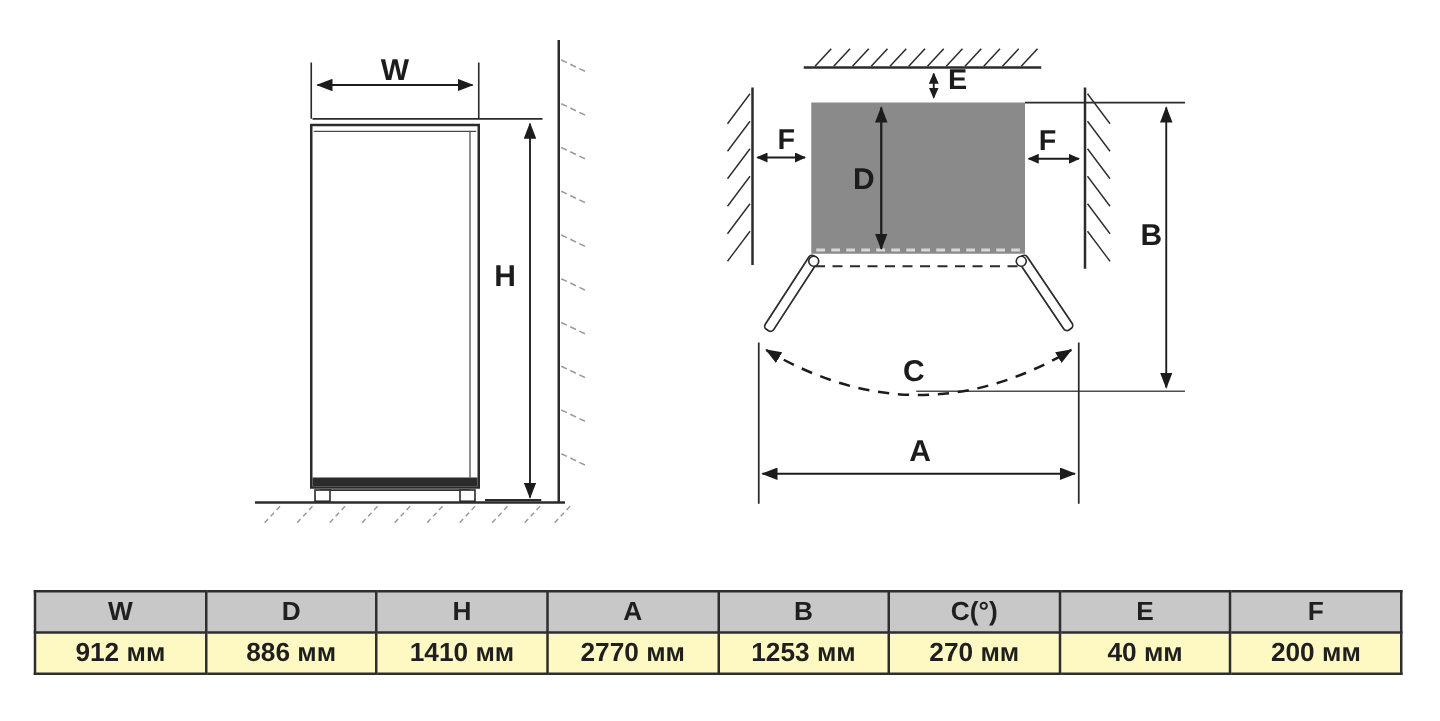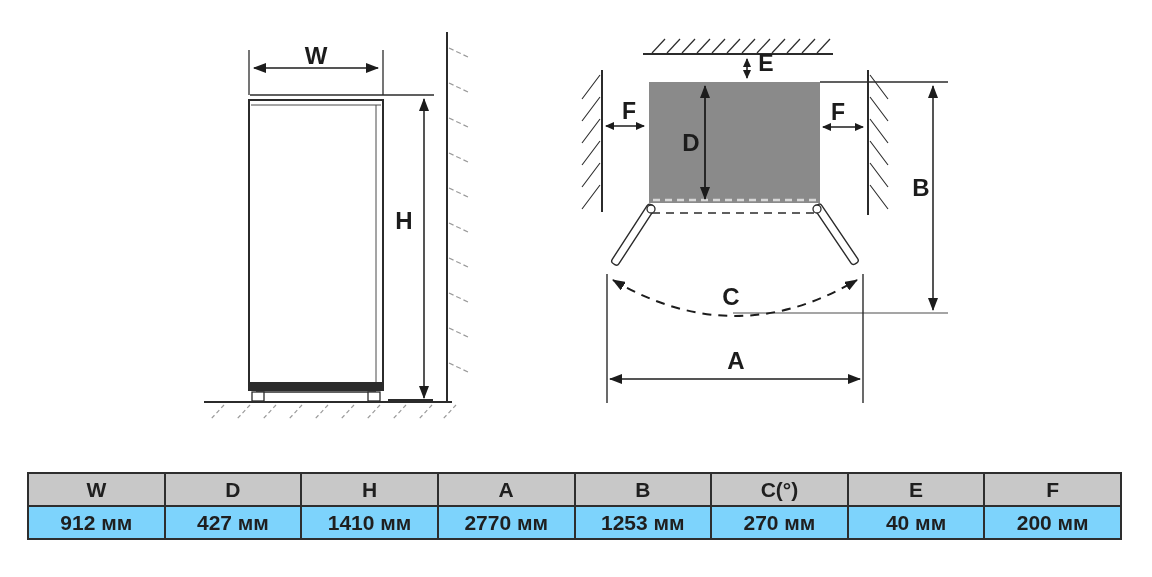--- a/index.html
+++ b/index.html
@@ -17,21 +17,21 @@
   #dim-table{
     position:absolute;left:27px;top:472px;width:1095px;height:66px;
     border-collapse:collapse;table-layout:fixed;
     font-family:"Liberation Sans",sans-serif;
   }
   #dim-table th,#dim-table td{
     border:2px solid #2e2e2e;text-align:center;vertical-align:middle;
     font-size:21px;font-weight:bold;color:#1f1f1f;height:31px;padding:0;
   }
   #dim-table th{background:#c8c8c8;}
-  #dim-table td{background:#7dd3fc;}
+  #dim-table td{background:#fef9c3;}
 </style>
 </head>
 <body>
 
 <div id="canvas">
 
   <svg id="diagram" width="1152" height="460" viewBox="0 0 1152 460">
     <defs>
       <marker id="ae" markerWidth="13" markerHeight="10" refX="12" refY="5" orient="auto" markerUnits="userSpaceOnUse">
         <path d="M0,0 L13,5 L0,10 z" fill="#1c1c1c"></path>
@@ -181,21 +181,21 @@
         <th>D</th>
         <th>H</th>
         <th>A</th>
         <th>B</th>
         <th>C(°)</th>
         <th>E</th>
         <th>F</th>
       </tr>
       <tr>
         <td>912 мм</td>
-        <td>427 мм</td>
+        <td>886 мм</td>
         <td>1410 мм</td>
         <td>2770 мм</td>
         <td>1253 мм</td>
         <td>270 мм</td>
         <td>40 мм</td>
         <td>200 мм</td>
       </tr>
     </tbody>
   </table>
 

